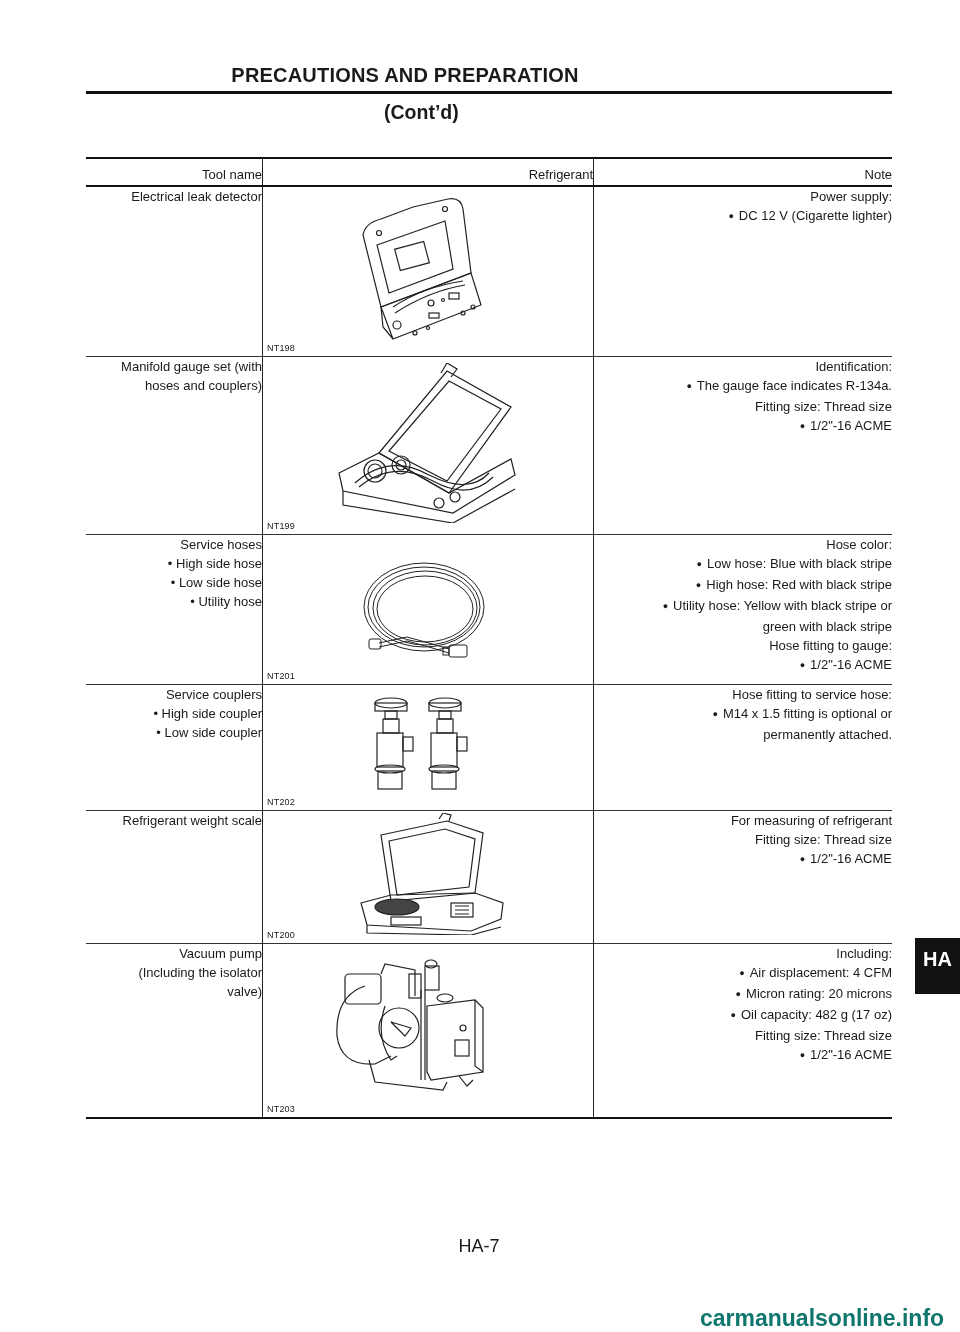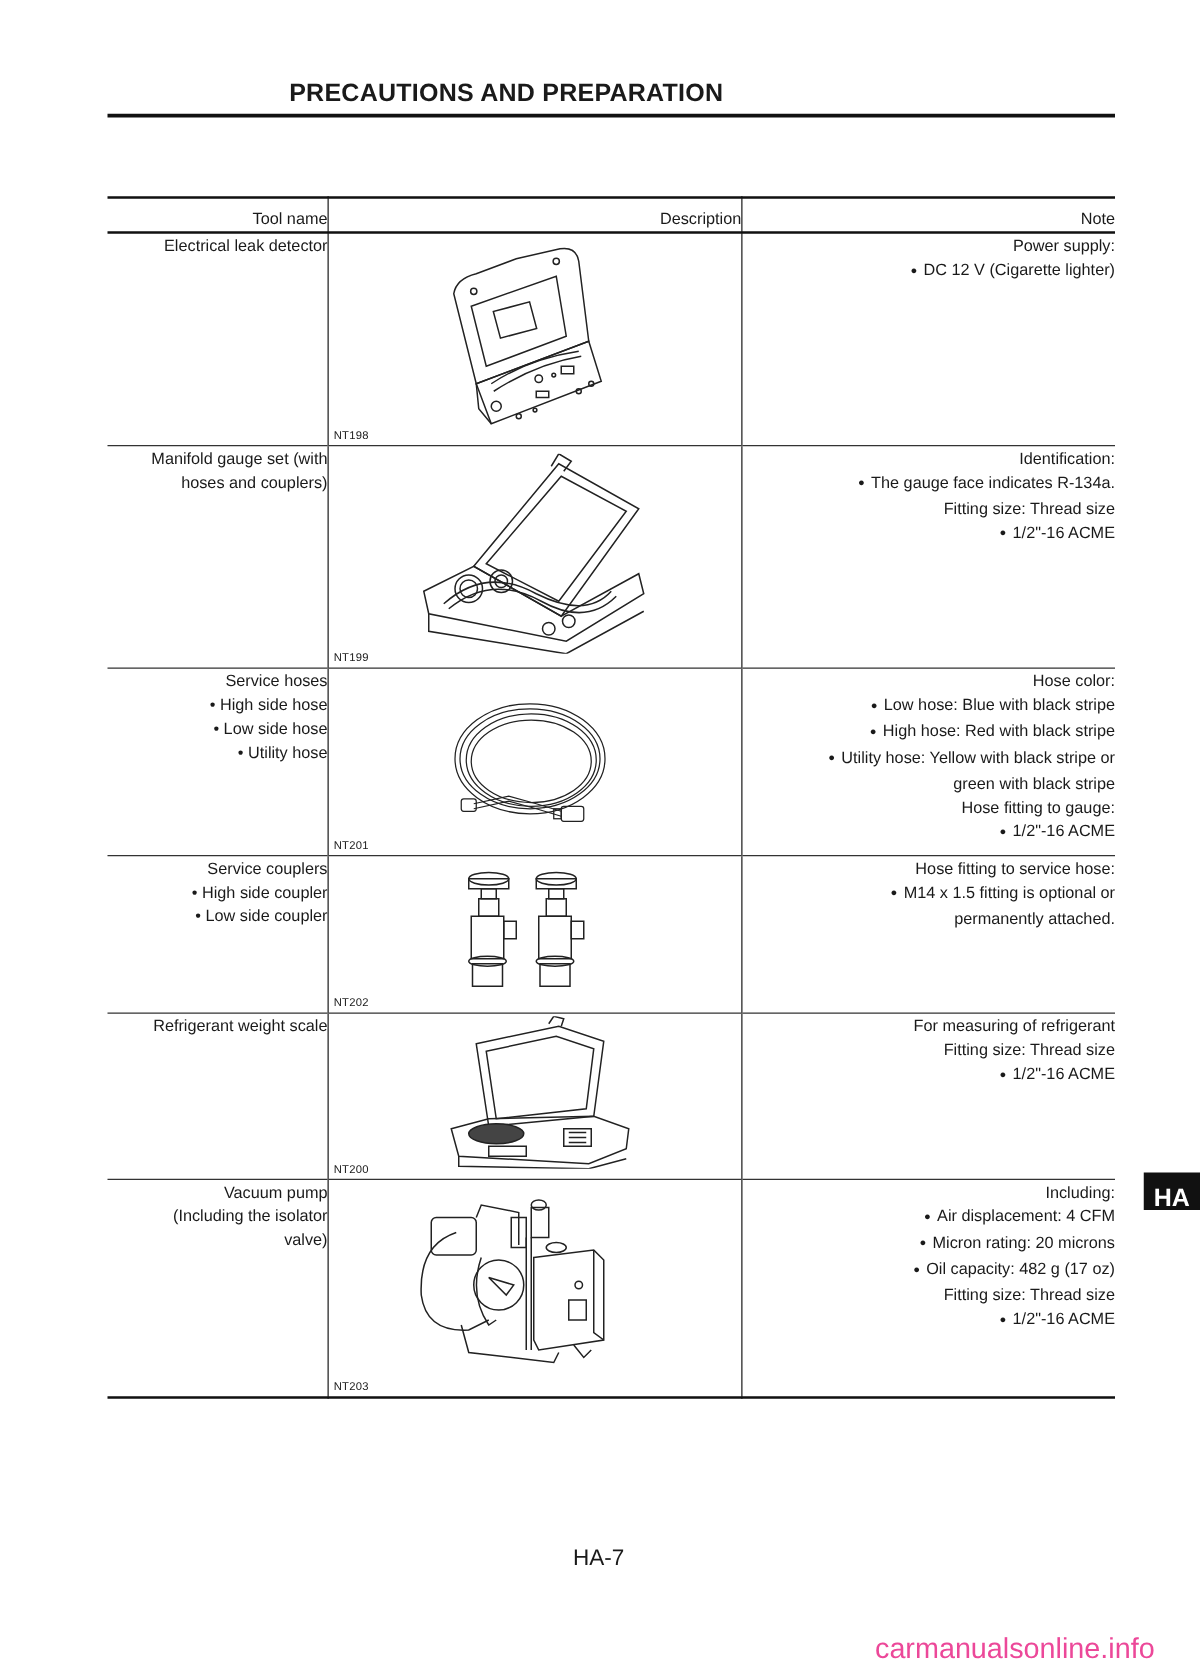--- a/index.html
+++ b/index.html
@@ -20,38 +20,39 @@
   .col-desc { width: 330px; border-left: 1px solid #222; }
   .col-note { border-left: 1px solid #222; }
   td.name-cell { padding: 3px 0 0 4px; }
   td.note-cell { padding: 3px 0 0 6px; }
   td.desc-cell { position: relative; }
   .bullet::before { content: "\25CF"; font-size: 9px; margin-right: 5px; position: relative; top: -1px; }
   .indent { padding-left: 90px; }
   .indent-small { padding-left: 13px; }
   .fig-code { position: absolute; left: 4px; bottom: 3px; font-size: 9px; line-height: 10px; letter-spacing: 0.2px; }
   .illus { position: absolute; }
-  .ha-tab { position: absolute; left: 915px; top: 938px; width: 45px; height: 30px; background: #111;
+  .ha-tab { position: absolute; left: 915px; top: 938px; width: 45px; height: 56px; background: #111;
          color: #fff; font-weight: bold; font-size: 20px; text-align: center; line-height: 42px; }
   .page-num { position: absolute; left: 0; width: 958px; top: 1236px; text-align: center; font-weight: normal; font-size: 18px; }
-  .watermark { position: absolute; left: 700px; top: 1305px; font-size: 23px; color: #ec4899; white-space: nowrap; }
+  .watermark { position: absolute; left: 700px; top: 1305px; font-size: 23px; color: #0f766e; white-space: nowrap; font-weight: bold; }
 </style>
 </head>
 <body>
 
 <div class="section-title">PRECAUTIONS AND PREPARATION</div>
 <div class="title-rule"></div>
 <div class="subtitle">
+  <div>(Cont’d)</div>
 </div>
 
 <table class="tools">
   <thead>
     <tr>
       <th class="col-name">Tool name</th>
-      <th class="col-desc">Description</th>
+      <th class="col-desc">Refrigerant</th>
       <th class="col-note">Note</th>
     </tr>
   </thead>
   <tbody>
 
     <tr style="height:170px">
       <td class="col-name name-cell">
         <div>Electrical leak detector</div>
       </td>
       <td class="col-desc desc-cell">

